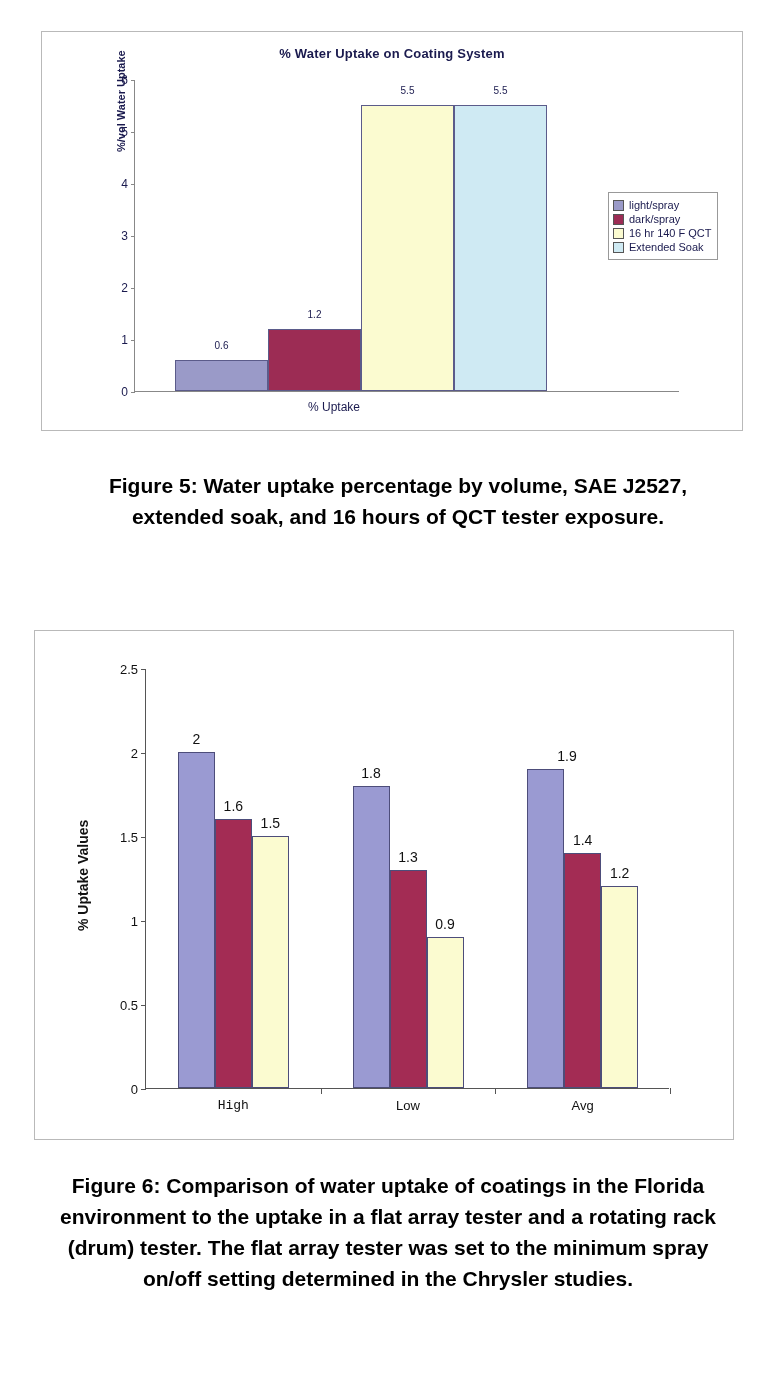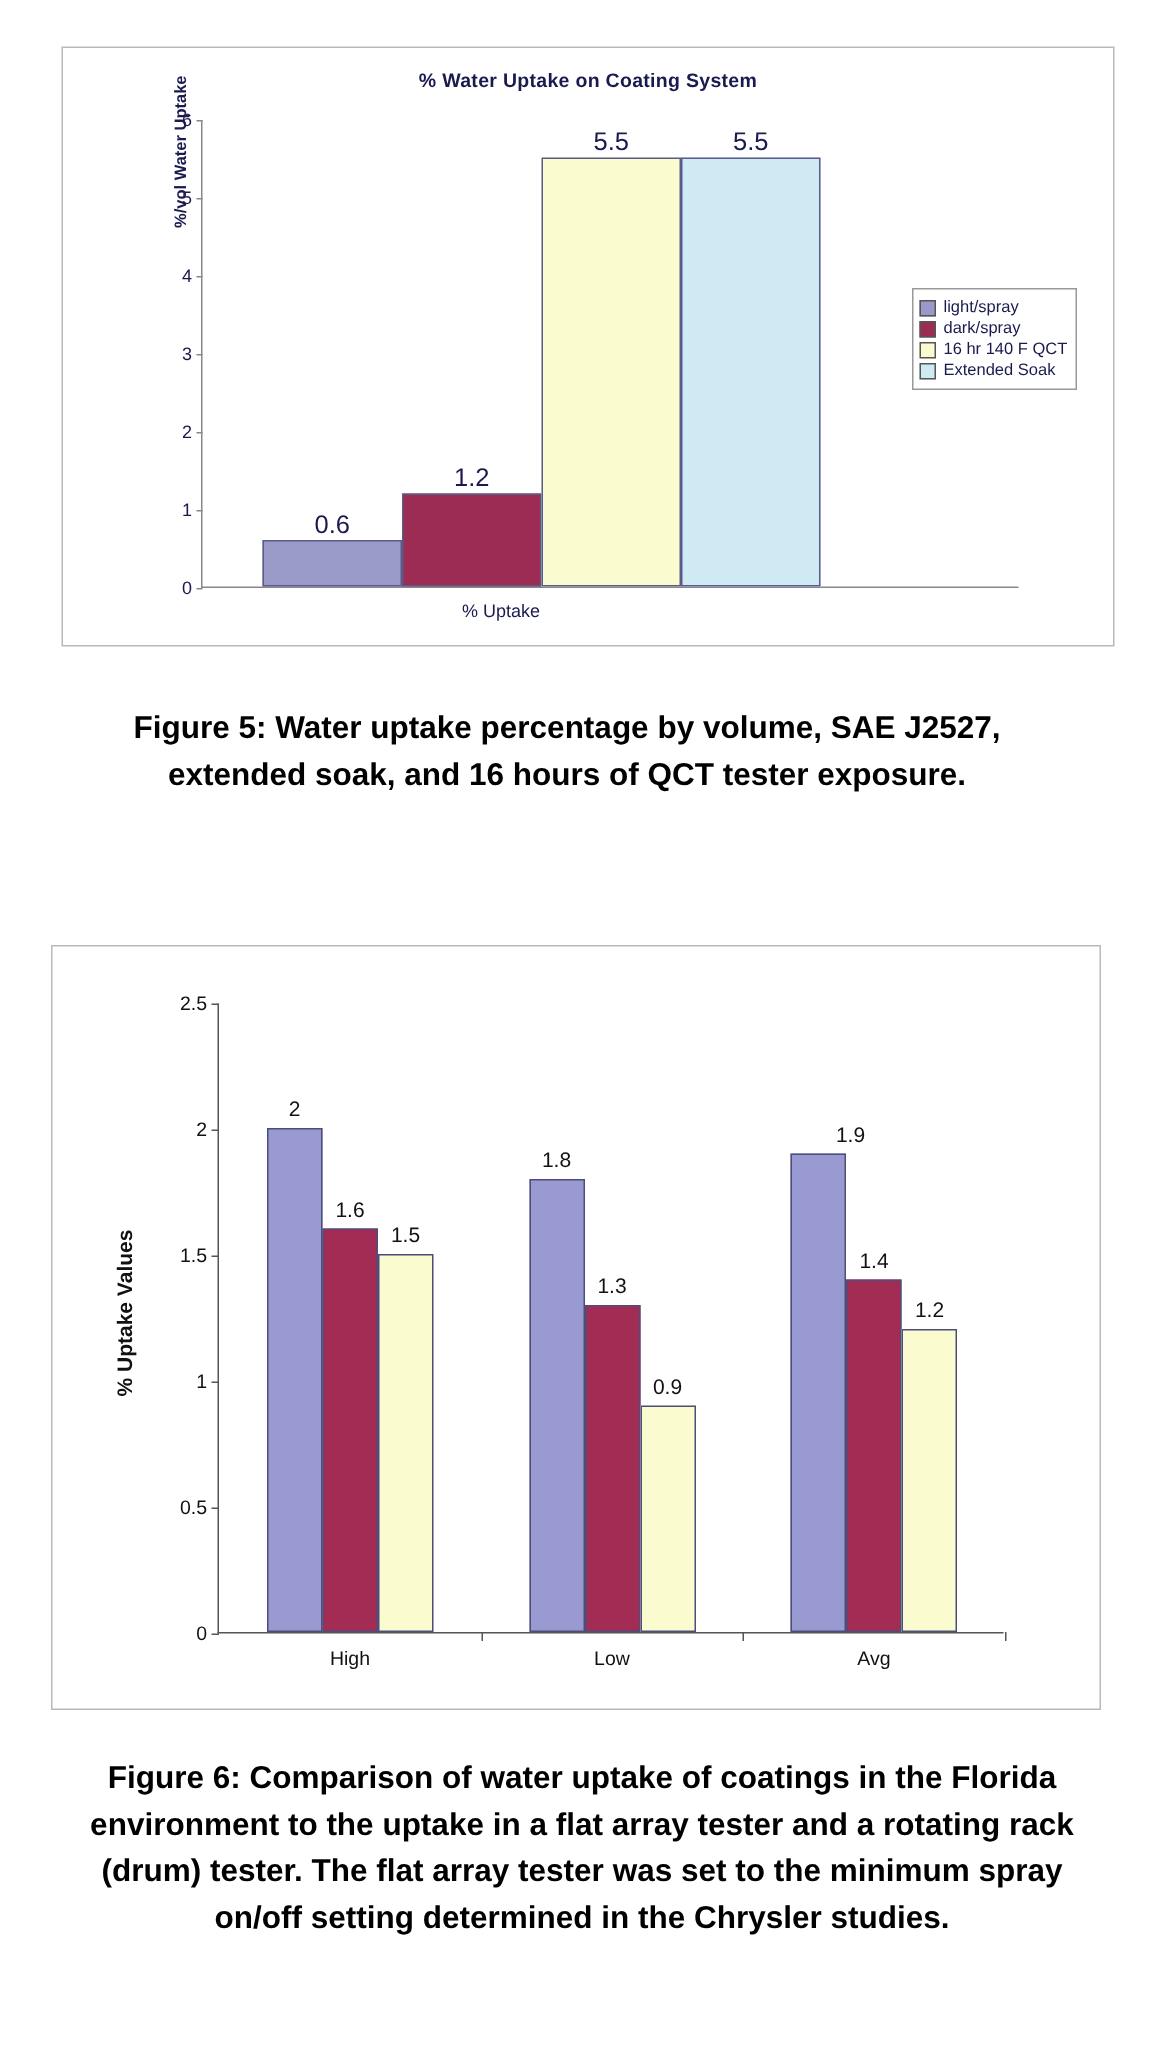--- a/index.html
+++ b/index.html
@@ -76,21 +76,21 @@
   }
   .c1-bar {
     position: absolute;
     bottom: 0;
     border: 1px solid #5b5b8a;
     box-sizing: border-box;
   }
   .c1-barlabel {
     position: absolute;
     transform: translateX(-50%);
-    font-size: 17px;
+    font-size: 10px;
     color: #1a1a4e;
     white-space: nowrap;
   }
   .c1-xlabel {
     position: absolute;
     left: 92px;
     top: 368px;
     width: 400px;
     text-align: center;
     font-size: 12px;
@@ -116,21 +116,21 @@
     width: 9px;
     height: 9px;
     border: 1px solid #555;
     margin-right: 5px;
     flex: 0 0 auto;
   }
 
   
   .caption5 {
     position: absolute;
-    left: 40px;
+    left: 60px;
     top: 470px;
     width: 676px;
     text-align: center;
     font-size: 21px;
     font-weight: bold;
     line-height: 31px;
     color: #000;
   }
 
   
@@ -323,21 +323,21 @@
       <div class="c2-ytick" style="top: 84px;">2</div>
       <div class="c2-tickmark" style="top: 84px;"></div>
       <div class="c2-ytick" style="top: 0px;">2.5</div>
       <div class="c2-tickmark" style="top: 0px;"></div>
       <div class="c2-bar" style="left: 31.8333px; width: 37px; height: 336px; background: rgb(154, 154, 210);"></div>
       <div class="c2-barlabel" style="left: 50.3333px; top: 62px;">2</div>
       <div class="c2-bar" style="left: 68.8333px; width: 37px; height: 268.8px; background: rgb(163, 44, 84);"></div>
       <div class="c2-barlabel" style="left: 87.3333px; top: 129.2px;">1.6</div>
       <div class="c2-bar" style="left: 105.833px; width: 37px; height: 252px; background: rgb(251, 251, 208);"></div>
       <div class="c2-barlabel" style="left: 124.333px; top: 146px;">1.5</div>
-      <div class="c2-cat" style="left: 87.3333px;">High</div>
+      <div class="c2-cat" style="left: 87.3333px; font-family: Liberation Mono, monospace;">High</div>
       <div class="c2-xtickmark" style="left: 174.667px;"></div>
       <div class="c2-bar" style="left: 206.5px; width: 37px; height: 302.4px; background: rgb(154, 154, 210);"></div>
       <div class="c2-barlabel" style="left: 225px; top: 95.6px;">1.8</div>
       <div class="c2-bar" style="left: 243.5px; width: 37px; height: 218.4px; background: rgb(163, 44, 84);"></div>
       <div class="c2-barlabel" style="left: 262px; top: 179.6px;">1.3</div>
       <div class="c2-bar" style="left: 280.5px; width: 37px; height: 151.2px; background: rgb(251, 251, 208);"></div>
       <div class="c2-barlabel" style="left: 299px; top: 246.8px;">0.9</div>
       <div class="c2-cat" style="left: 262px;">Low</div>
       <div class="c2-xtickmark" style="left: 349.333px;"></div>
       <div class="c2-bar" style="left: 381.167px; width: 37px; height: 319.2px; background: rgb(154, 154, 210);"></div>

